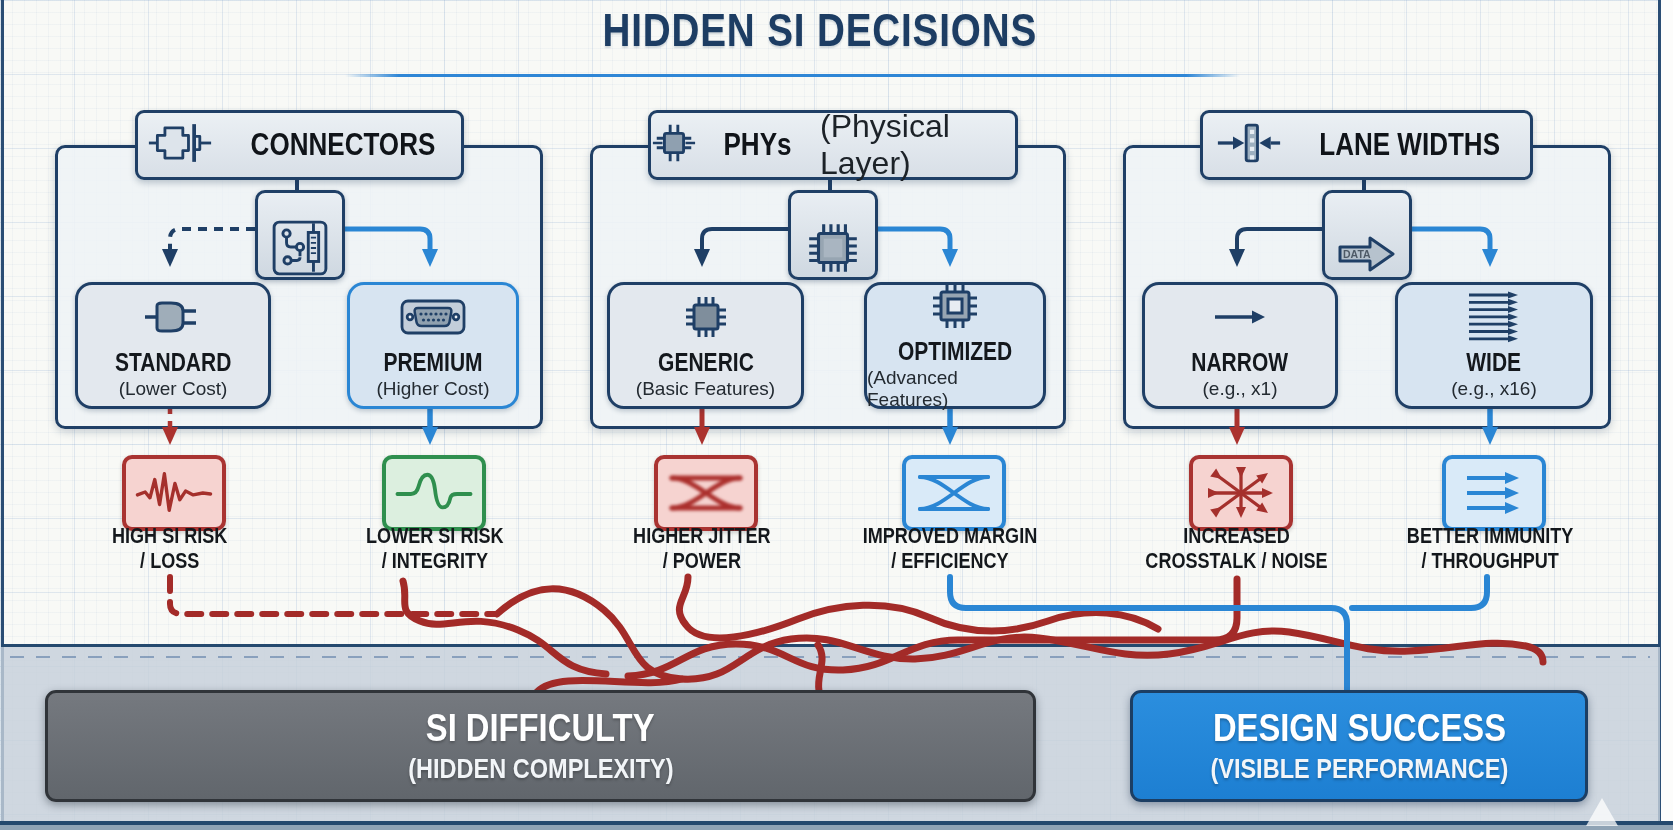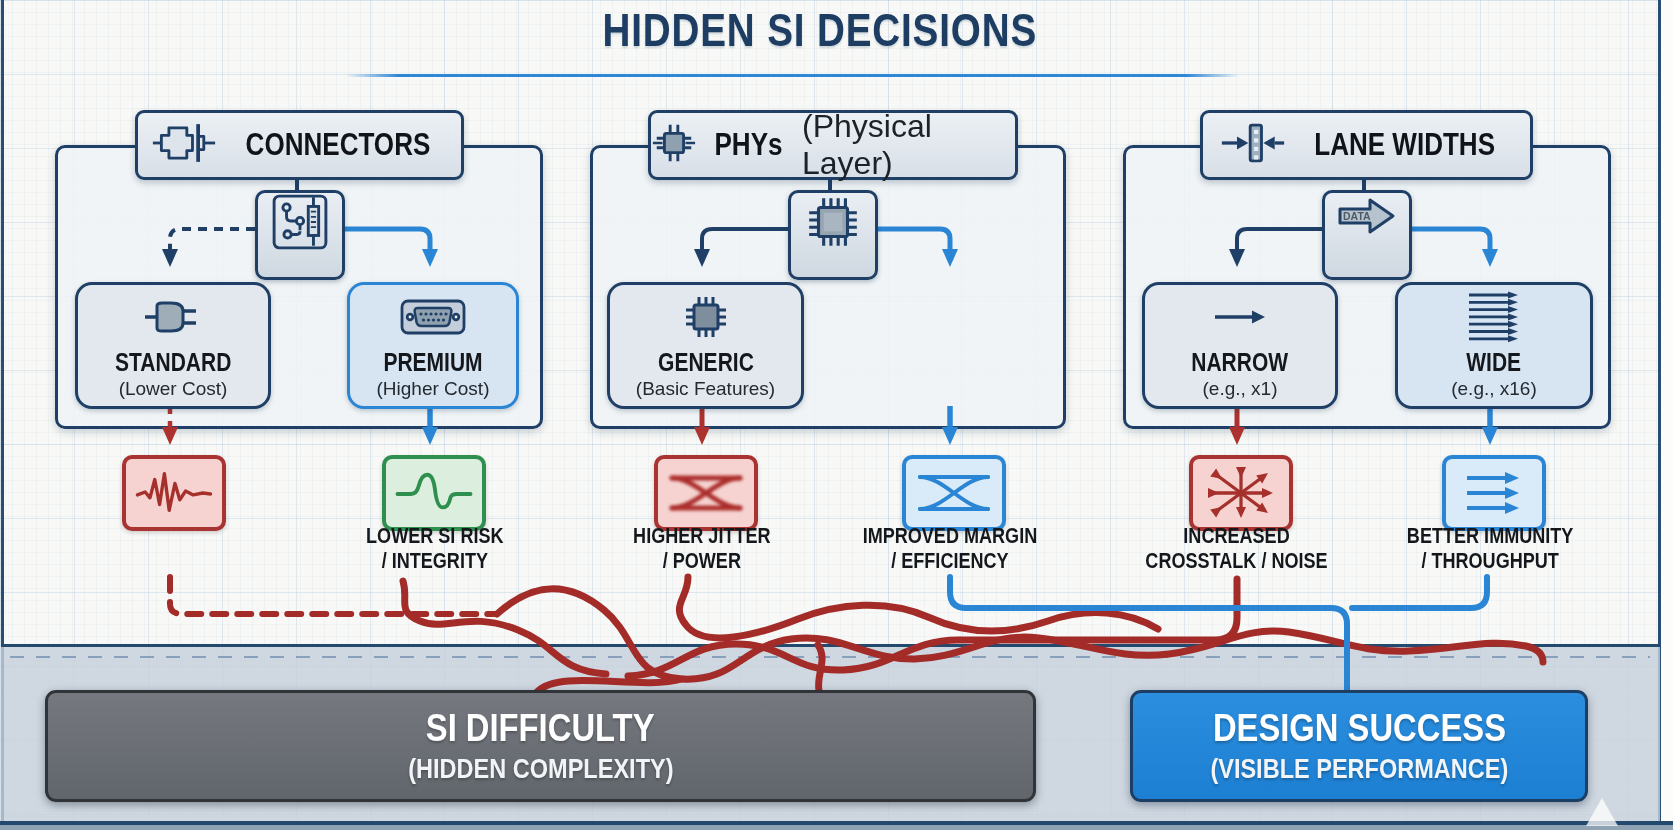--- a/index.html
+++ b/index.html
@@ -28,26 +28,26 @@
   .title{position:absolute;left:0;width:1640px;top:3px;text-align:center;
     font-size:46px;font-weight:800;color:#1d3d63;letter-spacing:1px;z-index:4;
     text-shadow:0 2px 2px rgba(30,60,95,.18);}
   .title-underline{position:absolute;left:345px;top:74px;width:895px;height:3px;z-index:4;
     background:linear-gradient(to right,rgba(46,134,214,0),#2e86d6 6%,#2e86d6 94%,rgba(46,134,214,0));}
   
   .panel{position:absolute;top:145px;height:278px;background:rgba(238,242,246,.88);
     border:3px solid #1f3f66;border-radius:10px;box-shadow:0 3px 8px rgba(25,50,80,.22);z-index:2;}
   .ghead{position:absolute;top:110px;height:64px;border:3px solid #1f3f66;border-radius:9px;
     background:linear-gradient(#ebf0f4,#d8dfe7);box-shadow:0 3px 6px rgba(25,50,80,.25);
-    display:flex;align-items:center;justify-content:center;gap:11px;z-index:4;}
+    display:flex;align-items:center;justify-content:center;gap:20px;z-index:4;}
   .ghead .glabel{font-size:31px;font-weight:800;color:#101419;}
   .ghead .gsub{font-size:32px;font-weight:400;color:#1c2228;margin-left:2px;}
   .srcbox{position:absolute;top:190px;width:84px;height:84px;border:3px solid #1f3f66;border-radius:10px;
     background:linear-gradient(#e9eef3,#cfd8e1);box-shadow:0 2px 5px rgba(25,50,80,.3);
-    display:flex;align-items:flex-start;justify-content:center;z-index:4;}
+    display:flex;align-items:flex-end;justify-content:center;z-index:4;}
   .opt{position:absolute;top:282px;height:121px;border-radius:17px;border:3px solid #1f3f66;
     background:#e3e8ee;box-shadow:0 2px 5px rgba(25,50,80,.25);
     display:flex;flex-direction:column;align-items:center;justify-content:center;z-index:4;}
   .opt.blue{background:#d7e4f1;}
   .opt.blueborder{border-color:#2a86d4;}
   .opt .oicon{height:52px;display:flex;align-items:center;justify-content:center;margin-bottom:6px;}
   .opt .oname{font-size:25px;font-weight:800;color:#14181d;line-height:1.05;}
   .opt .odetail{font-size:19px;font-weight:500;color:#232a31;margin-top:2px;}
   
   .outbox{position:absolute;top:455px;width:96px;height:68px;border-radius:10px;border:4px solid;
@@ -223,20 +223,32 @@
       <svg width="56" height="56" viewBox="0 0 56 56" fill="none" stroke="#1f3f66" stroke-width="3">
         <rect x="16" y="16" width="24" height="24" rx="2" fill="#7f8e9c"></rect>
         <path d="M21 16 V8 M28 16 V8 M35 16 V8 M21 40 V48 M28 40 V48 M35 40 V48
                  M16 21 H8 M16 28 H8 M16 35 H8 M40 21 H48 M40 28 H48 M40 35 H48"></path>
       </svg>
     </span>
     <span class="oname cond">GENERIC</span>
     <span class="odetail">(Basic Features)</span>
   </div>
 
+  <div class="opt blue" style="left:864px;width:176px">
+    <span class="oicon">
+      <svg width="56" height="56" viewBox="0 0 56 56" fill="none" stroke="#1f3f66" stroke-width="3">
+        <rect x="14" y="14" width="28" height="28" rx="2" fill="#97a5b2"></rect>
+        <rect x="21" y="21" width="14" height="14" fill="#e8edf2"></rect>
+        <path d="M20 14 V6 M28 14 V6 M36 14 V6 M20 42 V50 M28 42 V50 M36 42 V50
+                 M14 20 H6 M14 28 H6 M14 36 H6 M42 20 H50 M42 28 H50 M42 36 H50"></path>
+      </svg>
+    </span>
+    <span class="oname cond">OPTIMIZED</span>
+    <span class="odetail">(Advanced Features)</span>
+  </div>
 
   <div class="opt" style="left:1142px;width:190px">
     <span class="oicon">
       <svg width="56" height="22" viewBox="0 0 56 22" fill="none" stroke="#1f3f66" stroke-width="3.5">
         <path d="M3 11 H40"></path>
           <path d="M40 4.5 L53 11 L40 17.5 Z" fill="#1f3f66" stroke="none"></path>
       </svg>
     </span>
     <span class="oname cond">NARROW</span>
     <span class="odetail">(e.g., x1)</span>
@@ -301,20 +313,22 @@
     <svg width="66" height="48" viewBox="0 0 66 48" fill="none" stroke="#2a86d4" stroke-width="4">
       <path d="M6 9 H44"></path>
         <path d="M44 3 L58 9 L44 15 Z" fill="#2a86d4" stroke="none"></path>
       <path d="M6 24 H44"></path>
         <path d="M44 18 L58 24 L44 30 Z" fill="#2a86d4" stroke="none"></path>
       <path d="M6 39 H44"></path>
         <path d="M44 33 L58 39 L44 45 Z" fill="#2a86d4" stroke="none"></path>
     </svg>
   </div>
 
+  <div class="outlabel" style="left:45px">
+    <span class="cond"><span>HIGH SI RISK</span><br><span>/ LOSS</span></span></div>
   <div class="outlabel" style="left:310px">
     <span class="cond"><span>LOWER SI RISK</span><br><span>/ INTEGRITY</span></span></div>
   <div class="outlabel" style="left:577px">
     <span class="cond"><span>HIGHER JITTER</span><br><span>/ POWER</span></span></div>
   <div class="outlabel" style="left:825px">
     <span class="cond"><span>IMPROVED MARGIN</span><br><span>/ EFFICIENCY</span></span></div>
   <div class="outlabel" style="left:1112px">
     <span class="cond"><span>INCREASED</span><br><span>CROSSTALK / NOISE</span></span></div>
   <div class="outlabel" style="left:1365px">
     <span class="cond"><span>BETTER IMMUNITY</span><br><span>/ THROUGHPUT</span></span></div>

